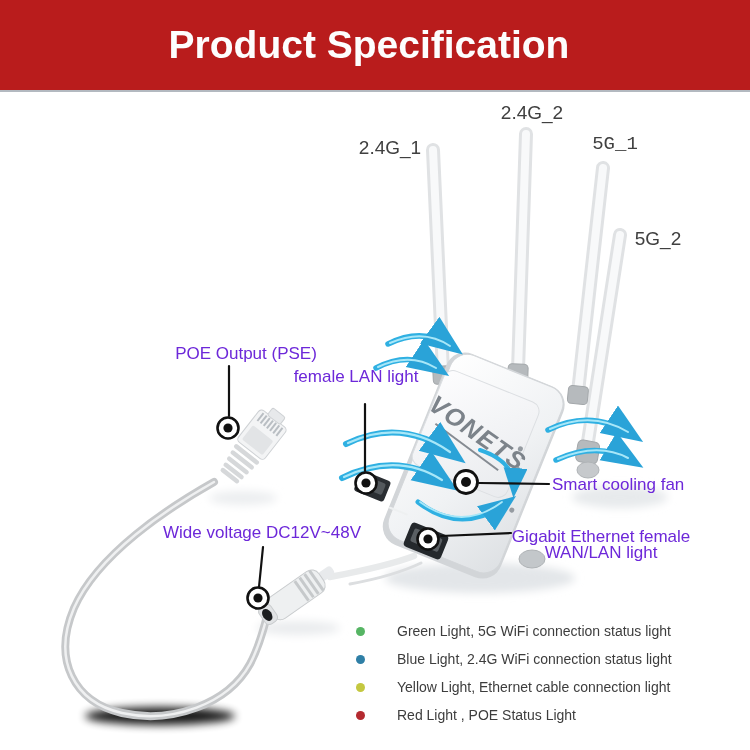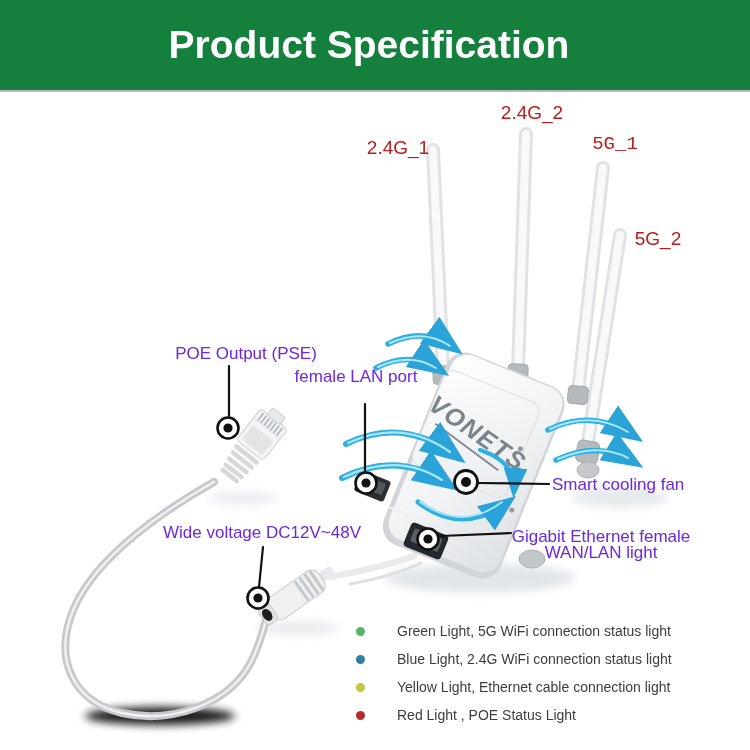--- a/index.html
+++ b/index.html
@@ -2,33 +2,33 @@
 <html><head>
 <meta charset="utf-8">
 <style>
   html,body { margin:0; padding:0; background:#ffffff; }
   .stage {
     position:relative; width:750px; height:750px; overflow:hidden;
     background:#ffffff; font-family:"Liberation Sans", sans-serif;
   }
   .header {
     position:absolute; left:0; top:0; width:750px; height:90px;
-    background:#15803d; border-bottom:2px solid #b3b9c0;
+    background:#b91c1c; border-bottom:2px solid #b3b9c0;
     display:flex; align-items:center; justify-content:center;
   }
   .header h1 {
     margin:0; color:#fdfdfd; font-size:39px; font-weight:bold;
     letter-spacing:0px; transform:translateX(-6px);
   }
   .artwork { position:absolute; left:0; top:0; }
   .lbl {
     position:absolute; color:#6d28d9; font-size:17px; line-height:17px;
     text-align:center; pointer-events:none; white-space:nowrap;
   }
-  .lbl.ant { font-size:19px; color:#b91c1c; }
+  .lbl.ant { font-size:19px; color:#404040; }
   .lbl.two { line-height:16px; }
   .lbl.left { text-align:left; }
   .legend { position:absolute; left:356px; top:617px; }
   .legend-row { display:flex; align-items:center; height:28px;gap:20px; }
   .legend-dot { width:9px; height:9px; margin-right:12px; flex:0 0 auto; }
   .legend-text { font-size:14px; color:#3d3d3d; white-space:nowrap; }
 </style>
 </head>
 <body>
 
@@ -224,29 +224,29 @@
         <circle cx="428" cy="539" r="10.5" fill="#ffffff" stroke="#111111" stroke-width="2.6"></circle>
         <circle cx="428" cy="539" r="4.6" fill="#111111"></circle>
       </g>
       <g>
         <circle cx="258" cy="598" r="10.5" fill="#ffffff" stroke="#111111" stroke-width="2.6"></circle>
         <circle cx="258" cy="598" r="4.6" fill="#111111"></circle>
       </g>
     </g>
   </svg>
 
-  <div class="lbl ant" style="left:348px; top:139px; width:100px;">2.4G_1</div>
+  <div class="lbl ant" style="left:340px; top:139px; width:100px;">2.4G_1</div>
   <div class="lbl ant" style="left:482px; top:104px; width:100px;">2.4G_2</div>
   <div class="lbl ant" style="left:565px; top:136px; width:100px;font-family:Liberation Mono, monospace;">5G_1</div>
   <div class="lbl ant" style="left:608px; top:230px; width:100px;">5G_2</div>
 
   <div class="lbl" style="left:146px; top:345px; width:200px;">POE Output (PSE)</div>
 
   <div class="lbl two" style="left:256px; top:369px; width:200px;">
-    <div>female LAN port</div>
+    <div>female LAN light</div>
   </div>
 
   <div class="lbl left" style="left:552px; top:476px;">Smart cooling fan</div>
 
   <div class="lbl two" style="left:491px; top:529px; width:220px;">
     <div>Gigabit Ethernet female</div>
     <div>WAN/LAN light</div>
   </div>
 
   <div class="lbl" style="left:152px; top:524px; width:220px;">Wide voltage DC12V~48V</div>

